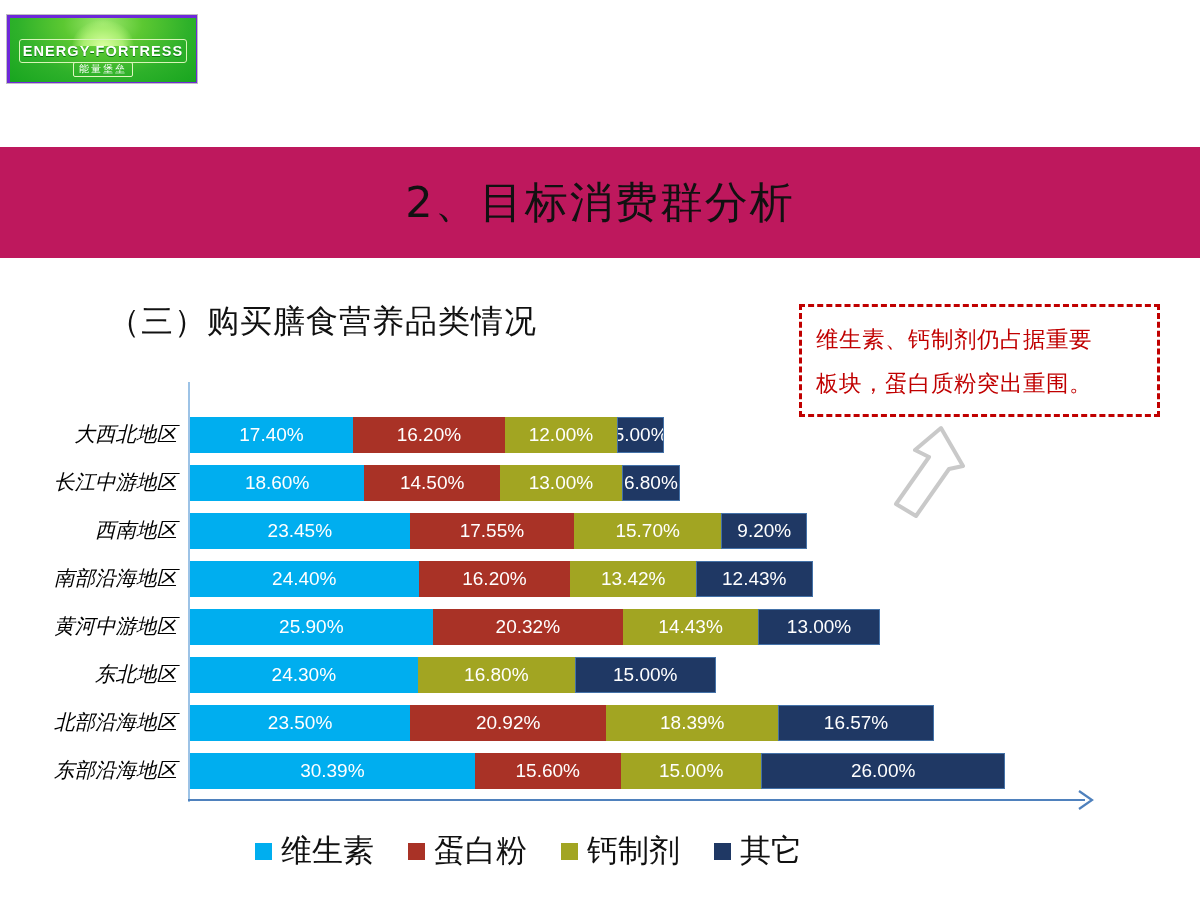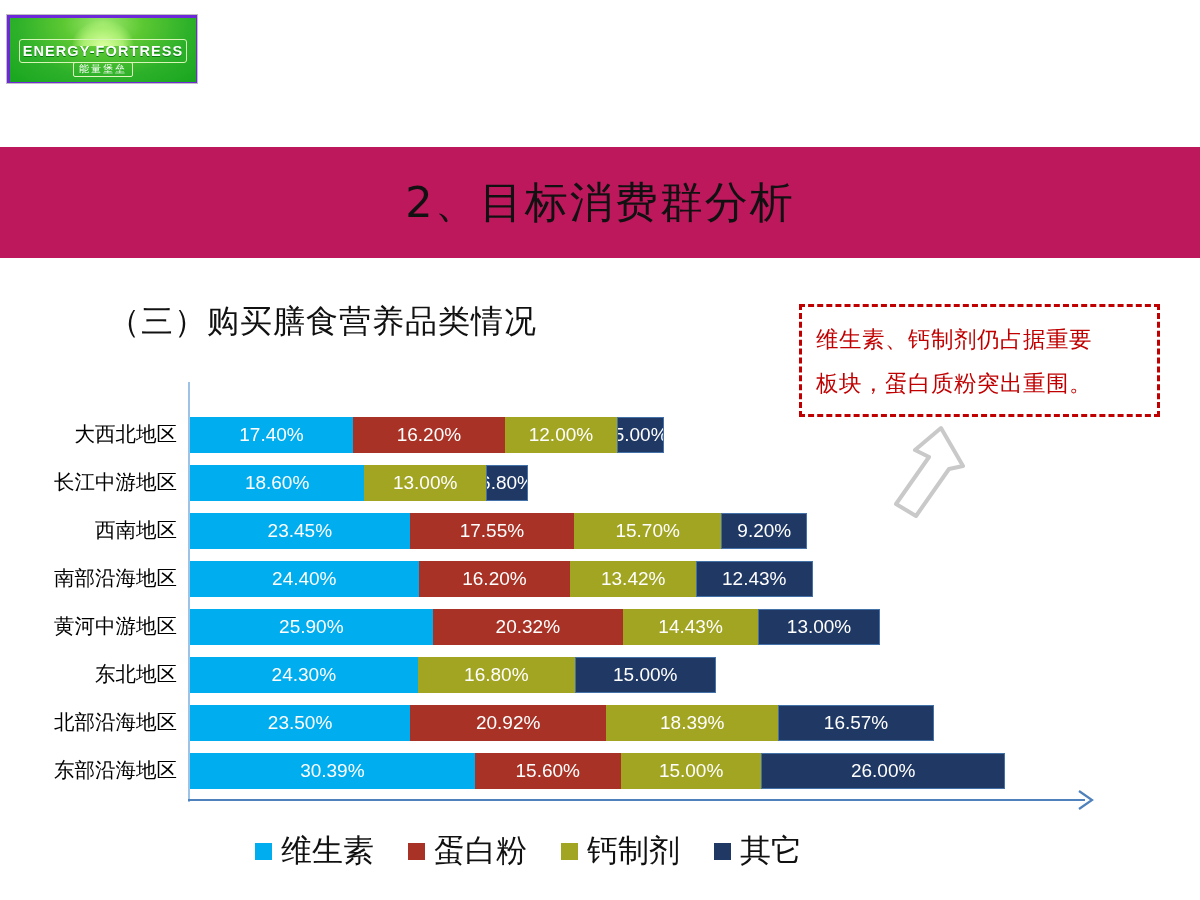--- a/index.html
+++ b/index.html
@@ -193,20 +193,21 @@
     left: 0;
     top: 0;
     width: 177px;
     height: 40px;
     line-height: 40px;
     text-align: right;
     font-size: 20.5px;
     color: #000000;
     font-family: "DejaVu Sans", "Liberation Sans", sans-serif;
     white-space: nowrap;
+    font-style: italic;
   }
   .row-bars {
     position: absolute;
     left: 190px;
     top: 3px;
     height: 36px;
     display: flex;
     border-radius: 7px;
   }
   .seg {
@@ -293,22 +294,23 @@
           <div class="seg s0" style="width: 163.011px;">17.40%</div>
           <div class="seg s1" style="width: 151.768px;">16.20%</div>
           <div class="seg s2" style="width: 112.421px;">12.00%</div>
           <div class="seg s3" style="width: 46.8421px;">5.00%</div>
         </div>
       </div>
       <div class="row">
         <div class="row-label">长江中游地区</div>
         <div class="row-bars">
           <div class="seg s0" style="width: 174.253px;">18.60%</div>
+          <div class="seg s1" style="width: 135.842px;">14.50%</div>
           <div class="seg s2" style="width: 121.789px;">13.00%</div>
-          <div class="seg s3" style="width: 42px;">6.80%</div>
+          <div class="seg s3" style="width: 58px;">6.80%</div>
         </div>
       </div>
       <div class="row">
         <div class="row-label">西南地区</div>
         <div class="row-bars">
           <div class="seg s0" style="width: 219.689px;">23.45%</div>
           <div class="seg s1" style="width: 164.416px;">17.55%</div>
           <div class="seg s2" style="width: 147.084px;">15.70%</div>
           <div class="seg s3" style="width: 86.1895px;">9.20%</div>
         </div>

